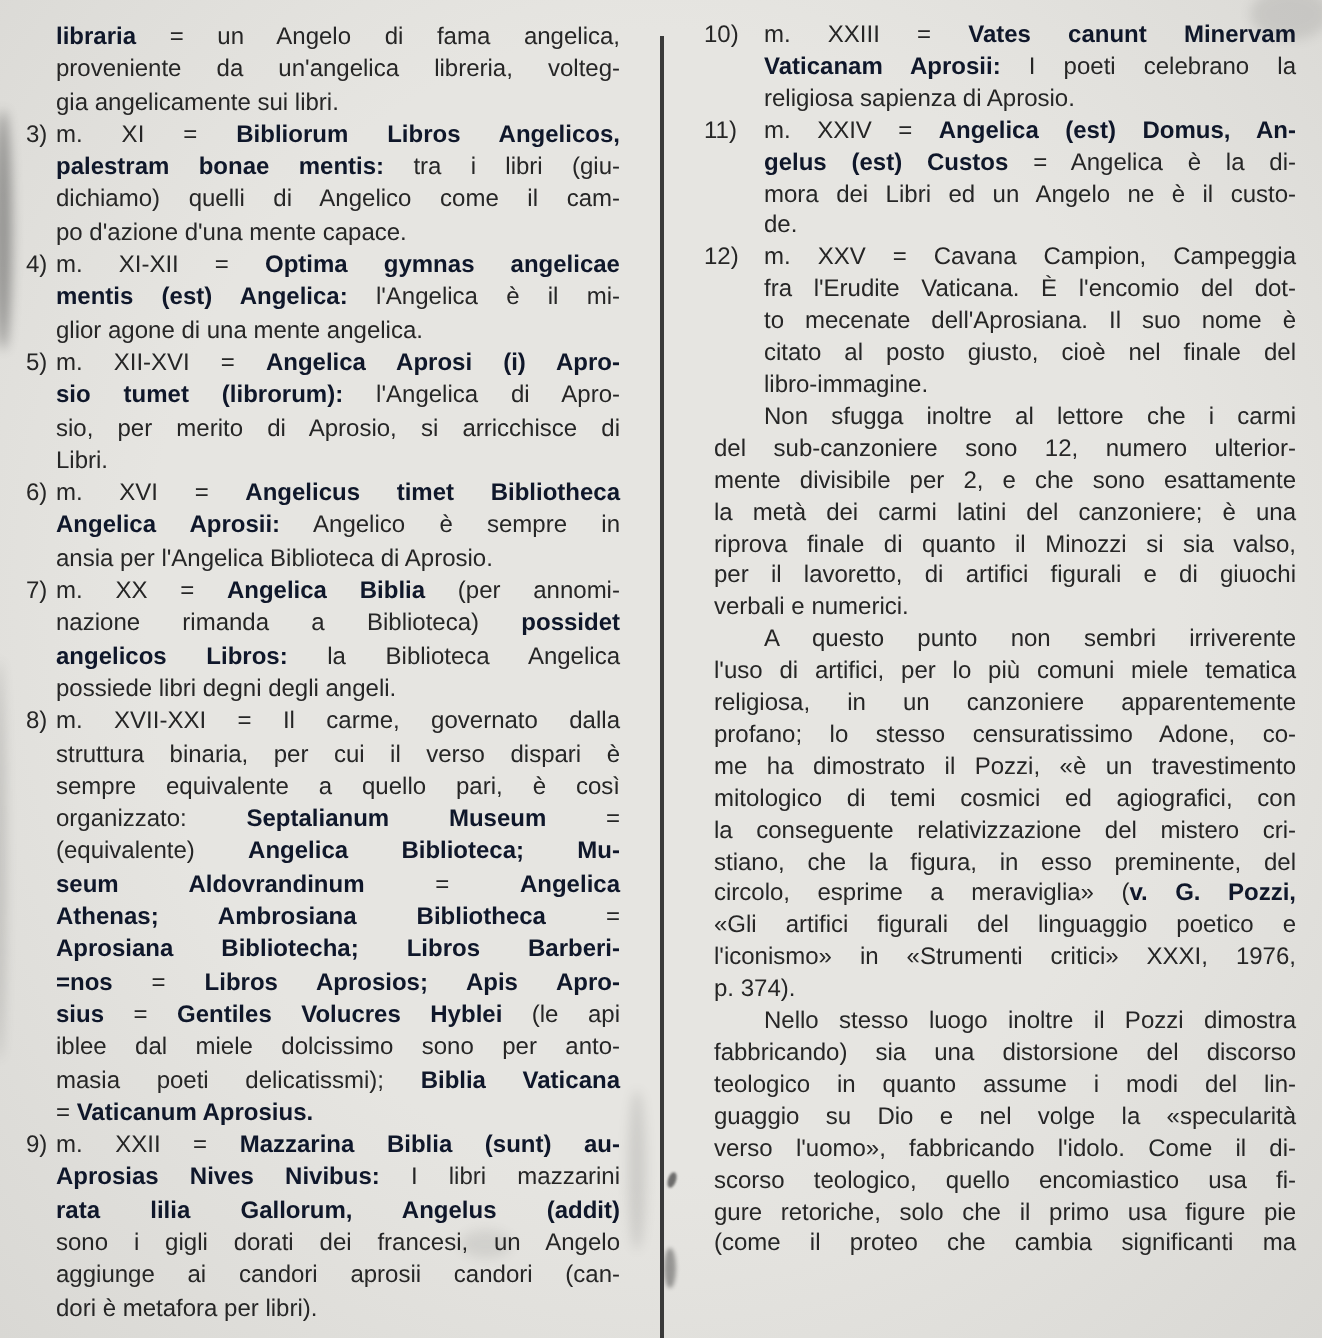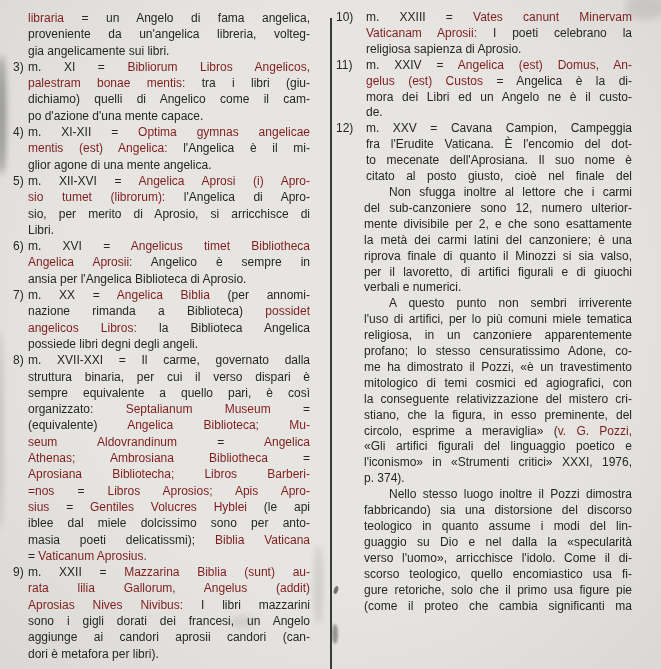--- a/index.html
+++ b/index.html
@@ -6,31 +6,31 @@
   body {
     width:661px; height:669px; overflow:hidden; position:relative;
     background: radial-gradient(ellipse at 50% 45%, #e6e5e1 55%, #d9d8d4 100%);
     font-family: "Liberation Sans", "DejaVu Sans", sans-serif;
     color:#262626;
     -webkit-font-smoothing: antialiased;
   }
   .page { position:absolute; inset:0; }
   .col { position:absolute; top:10px; font-size:12px; }
   .col-left  { left:13px;  width:297px; line-height:16.3px; }
-  .col-right { left:336px; width:296px; line-height:15.9px; }
+  .col-right { left:352px; width:296px; line-height:15.9px; }
   .divider { position:absolute; left:330px; top:18px; bottom:0; width:2px; background:#3a3a3a; }
   .block { position:relative; }
   .col-left  .list-item { padding-left:15px; }
   .col-right .list-item { padding-left:30px; }
   .marker { position:absolute; left:0; top:0; }
-  .col-right .paragraph { margin-left:28px; }
+  .col-right .paragraph { margin-left:5px; }
   .col-right .paragraph .line.first { text-indent:25px; }
   .line { text-align:justify; text-align-last:justify; white-space:normal; }
   .line.last { text-align-last:left; }
-  .line b { font-weight:normal; color:#7f1d1d; }
+  .line b { font-weight:bold; color:#0f172a; }
   
   .smudge { position:absolute; background:#3a3a3a; filter:blur(3px); border-radius:50%; }
   .smudge-left-top    { left:-3px;  top:55px;  width:9px;  height:120px; opacity:.45; }
   .smudge-left-mid    { left:-4px;  top:330px; width:7px;  height:200px; opacity:.18; }
   .smudge-gutter      { left:314px; top:545px; width:9px;  height:80px;  opacity:.14; }
   .speck-1            { left:334px; top:586px; width:4px;  height:8px;   opacity:.7; filter:blur(.5px); transform:rotate(18deg); }
   .speck-2            { left:332px; top:624px; width:6px;  height:20px;  opacity:.45; filter:blur(1px); }
   .smudge-top-right   { left:625px; top:-6px;  width:40px; height:26px;  opacity:.12; }
   .smudge-mid-left    { left:230px; top:615px; width:26px; height:14px;  opacity:.10; }
 </style>
@@ -97,22 +97,22 @@
         <div class="line"><b>Aprosiana Bibliotecha; Libros Barberi-</b></div>
         <div class="line"><b>=nos</b> = <b>Libros Aprosios; Apis Apro-</b></div>
         <div class="line"><b>sius</b> = <b>Gentiles Volucres Hyblei</b> (le api</div>
         <div class="line">iblee dal miele dolcissimo sono per anto-</div>
         <div class="line">masia poeti delicatissmi); <b>Biblia Vaticana</b></div>
         <div class="line last">= <b>Vaticanum Aprosius.</b></div>
       </div>
       <div class="block list-item">
         <span class="marker">9)</span>
         <div class="line first">m. XXII = <b>Mazzarina Biblia (sunt) au-</b></div>
+        <div class="line"><b>Aprosias Nives Nivibus:</b> I libri mazzarini</div>
         <div class="line"><b>rata lilia Gallorum, Angelus (addit)</b></div>
-        <div class="line"><b>Aprosias Nives Nivibus:</b> I libri mazzarini</div>
         <div class="line">sono i gigli dorati dei francesi, un Angelo</div>
         <div class="line">aggiunge ai candori aprosii candori (can-</div>
         <div class="line last">dori è metafora per libri).</div>
       </div>
     </div>
   <div class="divider"></div>
   <div class="col col-right">
       <div class="block list-item">
         <span class="marker">10)</span>
         <div class="line first">m. XXIII = <b>Vates canunt Minervam</b></div>
@@ -125,20 +125,21 @@
         <div class="line"><b>gelus (est) Custos</b> = Angelica è la di-</div>
         <div class="line">mora dei Libri ed un Angelo ne è il custo-</div>
         <div class="line last">de.</div>
       </div>
       <div class="block list-item">
         <span class="marker">12)</span>
         <div class="line first">m. XXV = Cavana Campion, Campeggia</div>
         <div class="line">fra l'Erudite Vaticana. È l'encomio del dot-</div>
         <div class="line">to mecenate dell'Aprosiana. Il suo nome è</div>
         <div class="line">citato al posto giusto, cioè nel finale del</div>
+        <div class="line last">libro-immagine.</div>
       </div>
       <div class="block paragraph">
         <div class="line first">Non sfugga inoltre al lettore che i carmi</div>
         <div class="line">del sub-canzoniere sono 12, numero ulterior-</div>
         <div class="line">mente divisibile per 2, e che sono esattamente</div>
         <div class="line">la metà dei carmi latini del canzoniere; è una</div>
         <div class="line">riprova finale di quanto il Minozzi si sia valso,</div>
         <div class="line">per il lavoretto, di artifici figurali e di giuochi</div>
         <div class="line last">verbali e numerici.</div>
       </div>
@@ -153,20 +154,20 @@
         <div class="line">stiano, che la figura, in esso preminente, del</div>
         <div class="line">circolo, esprime a meraviglia» (<b>v. G. Pozzi,</b></div>
         <div class="line">«Gli artifici figurali del linguaggio poetico e</div>
         <div class="line">l'iconismo» in «Strumenti critici» XXXI, 1976,</div>
         <div class="line last">p. 374).</div>
       </div>
       <div class="block paragraph">
         <div class="line first">Nello stesso luogo inoltre il Pozzi dimostra</div>
         <div class="line">fabbricando) sia una distorsione del discorso</div>
         <div class="line">teologico in quanto assume i modi del lin-</div>
-        <div class="line">guaggio su Dio e nel dalla la «specularità</div>
-        <div class="line">verso l'uomo», arricchisce l'idolo. Come il di-</div>
+        <div class="line">guaggio su Dio e nel volge la «specularità</div>
+        <div class="line">verso l'uomo», fabbricando l'idolo. Come il di-</div>
         <div class="line">scorso teologico, quello encomiastico usa fi-</div>
         <div class="line">gure retoriche, solo che il primo usa figure pie</div>
         <div class="line">(come il proteo che cambia significanti ma</div>
       </div>
     </div>
 </div>
 
 </body></html>

